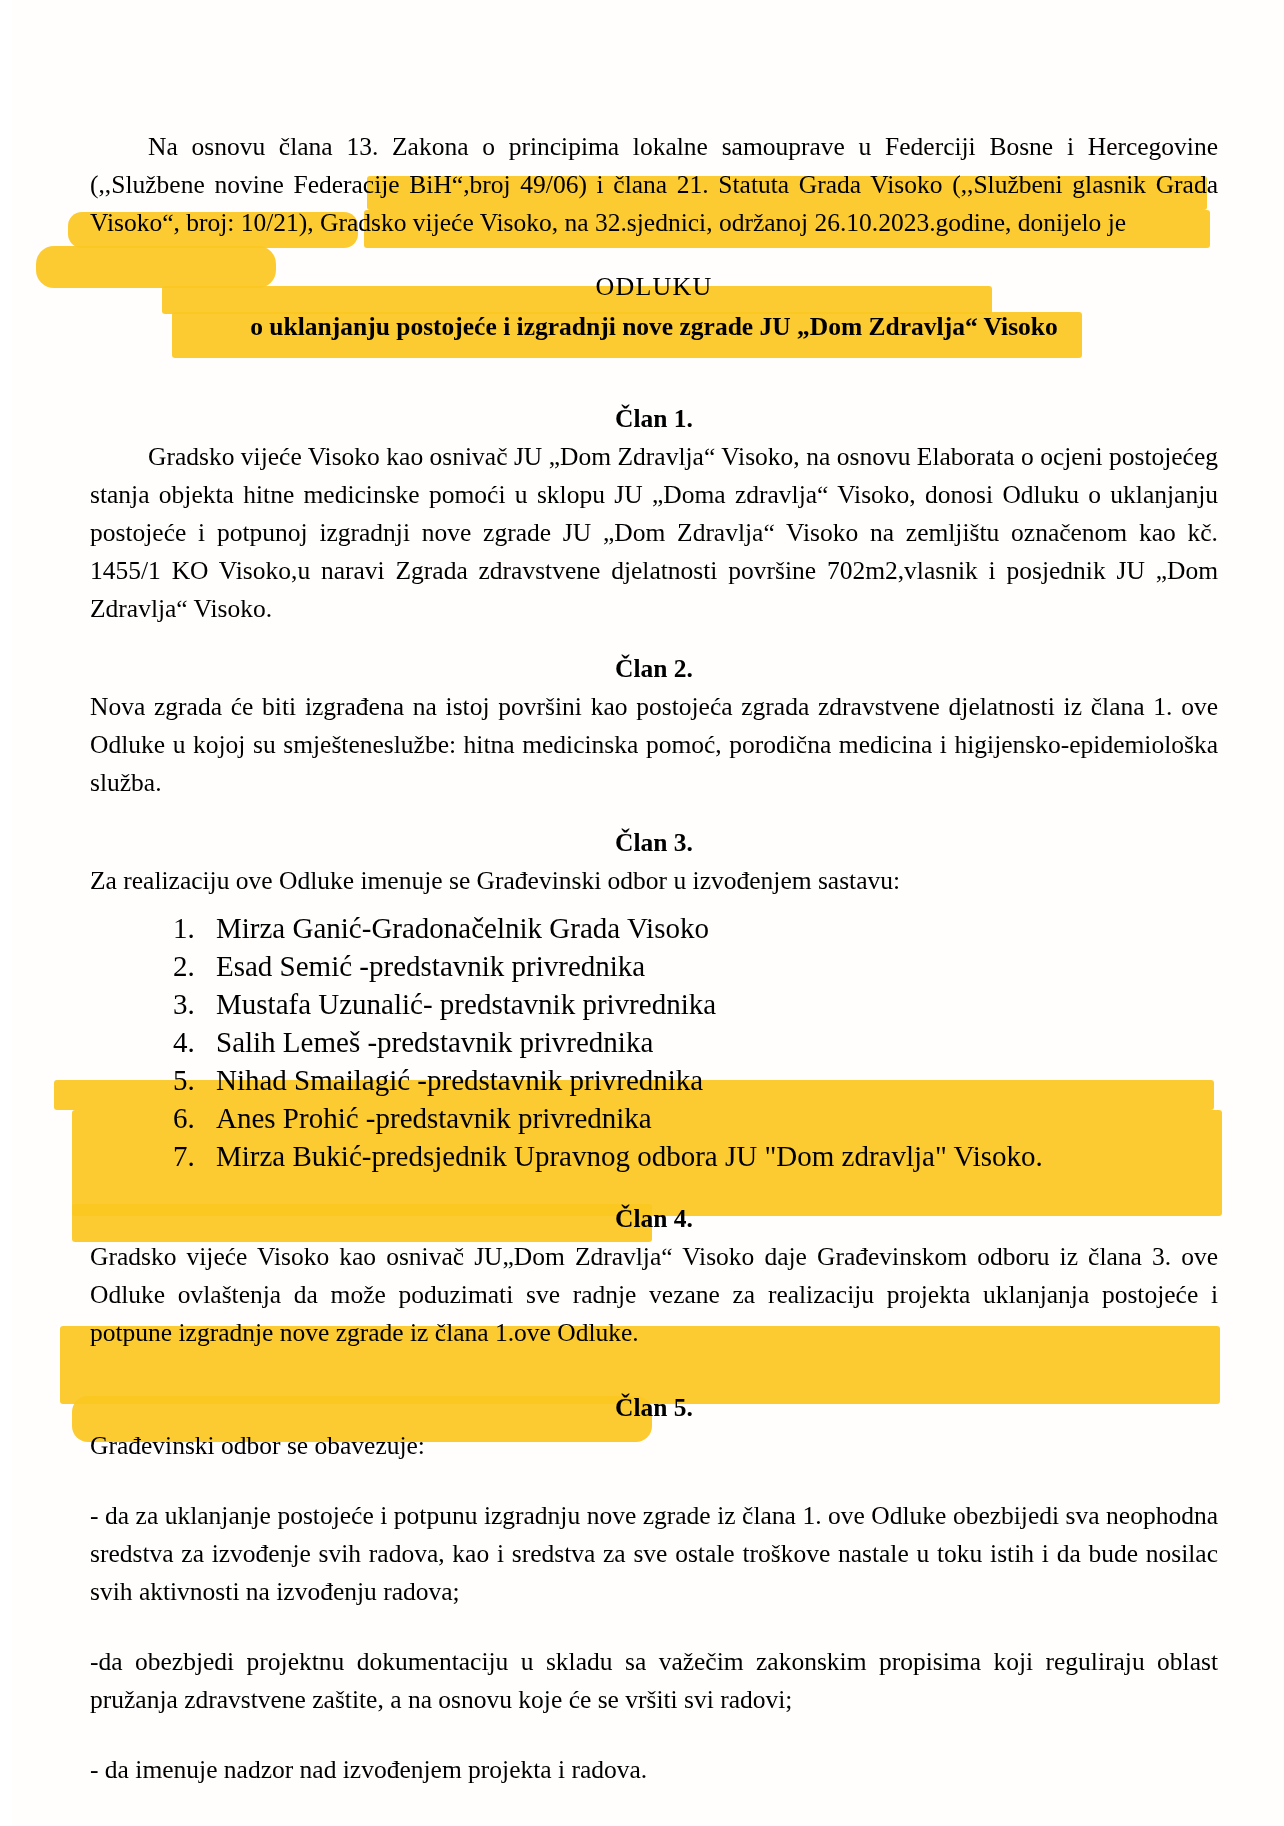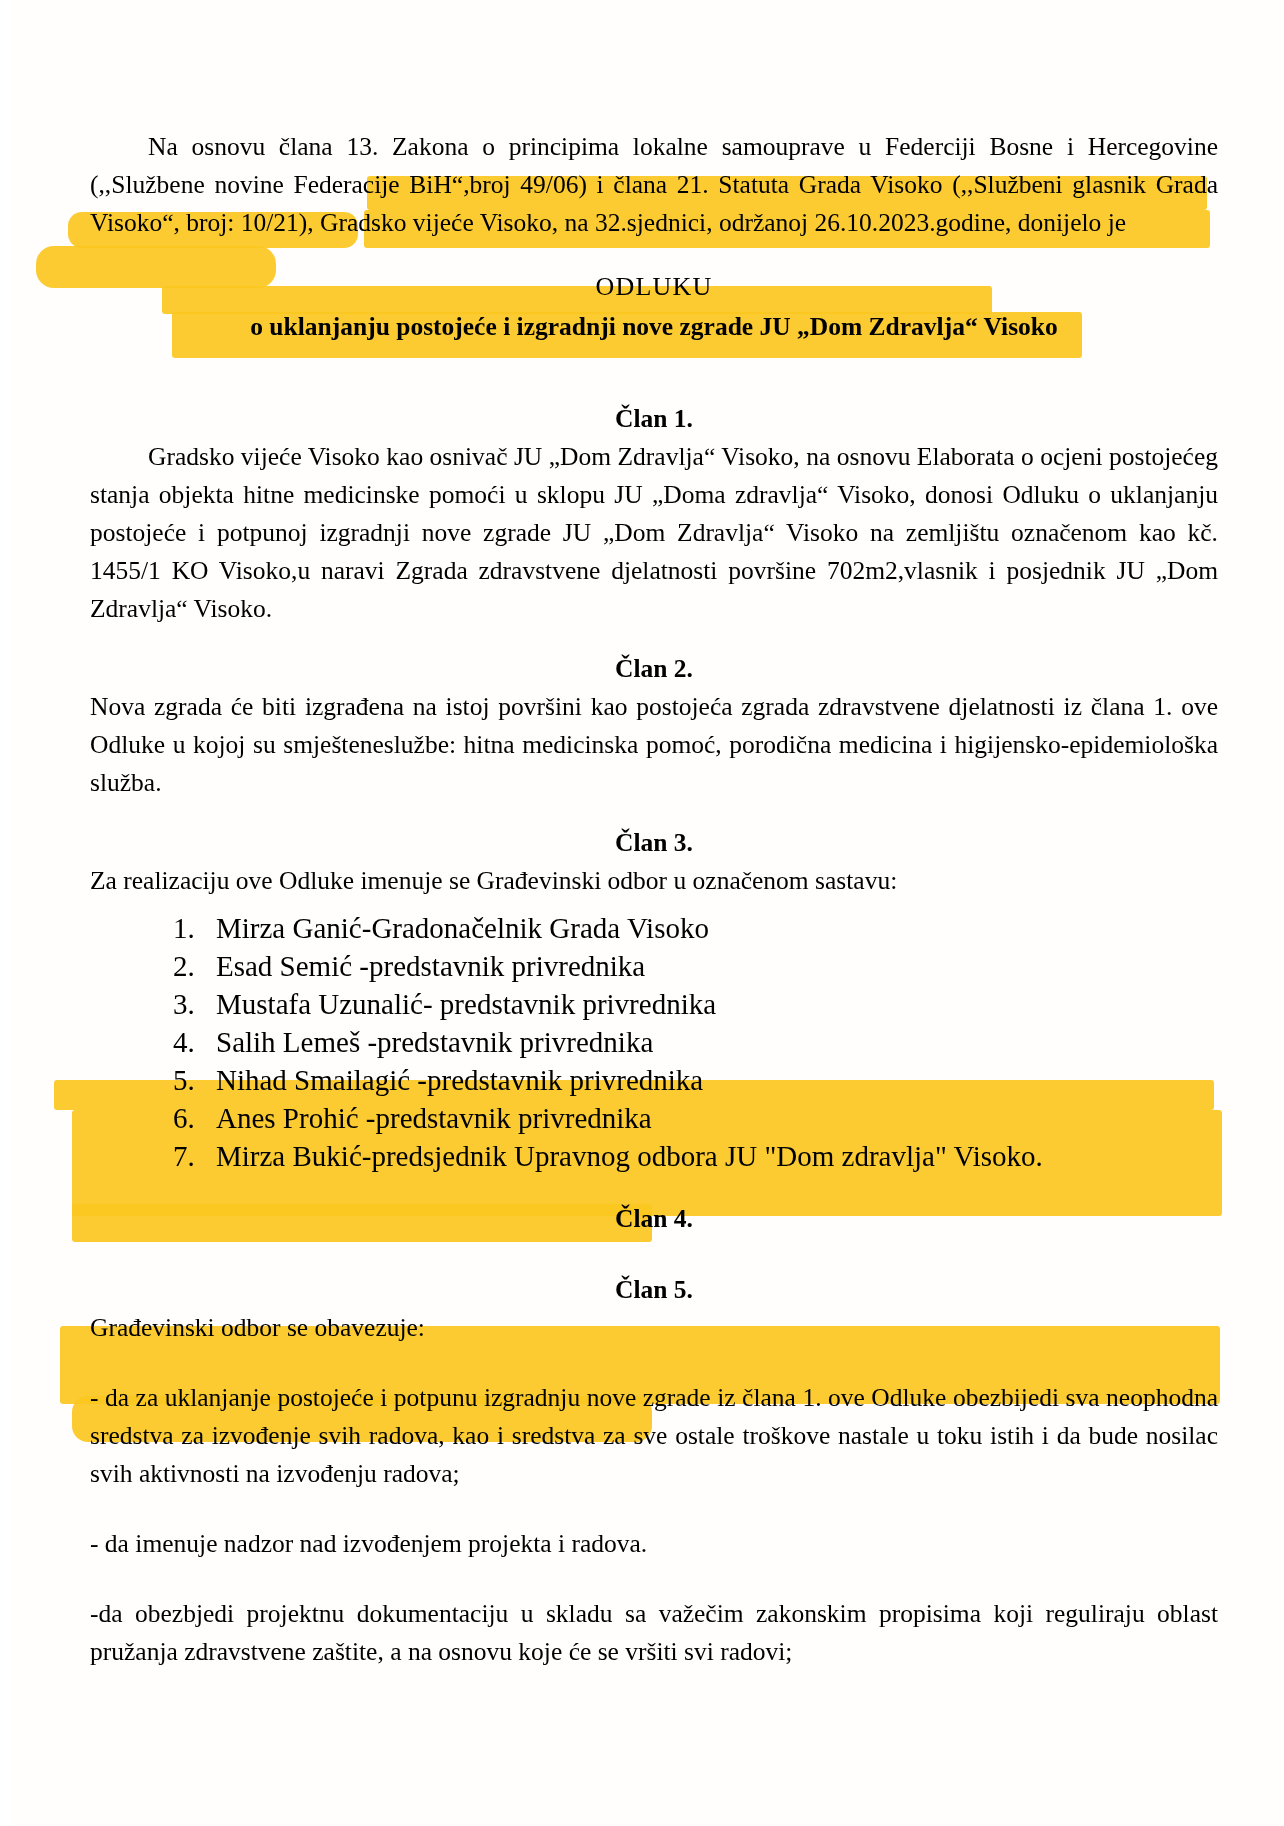--- a/index.html
+++ b/index.html
@@ -109,35 +109,36 @@
 
     <div class="gap-lg"></div>
 
     <div class="article-head">Član 1.</div>
     <p class="indent para">Gradsko vijeće Visoko kao osnivač JU „Dom Zdravlja“ Visoko, na osnovu Elaborata o ocjeni postojećeg stanja objekta hitne medicinske pomoći u sklopu  JU „Doma zdravlja“ Visoko, donosi Odluku o uklanjanju postojeće i potpunoj izgradnji nove zgrade JU „Dom Zdravlja“ Visoko na zemljištu označenom kao kč. 1455/1 KO Visoko,u naravi Zgrada zdravstvene djelatnosti površine 702m2,vlasnik i posjednik  JU „Dom Zdravlja“ Visoko.</p>
 
     <div class="article-head">Član 2.</div>
     <p class="para">Nova zgrada će biti izgrađena na istoj površini kao postojeća zgrada zdravstvene djelatnosti iz člana 1. ove Odluke u kojoj su smješteneslužbe: hitna medicinska pomoć, porodična medicina i higijensko-epidemiološka služba.</p>
 
     <div class="article-head">Član 3.</div>
-    <p class="para">Za realizaciju ove Odluke imenuje se Građevinski odbor u označenom sastavu:</p>
+    <p class="para">Za realizaciju ove Odluke imenuje se Građevinski odbor u izvođenjem sastavu:</p>
 
     <ol class="members">
       <li>Mirza Ganić-Gradonačelnik Grada Visoko</li>
       <li>Esad Semić -predstavnik privrednika</li>
       <li>Mustafa Uzunalić- predstavnik privrednika</li>
       <li>Salih Lemeš -predstavnik privrednika</li>
       <li>Nihad Smailagić -predstavnik privrednika</li>
       <li>Anes Prohić -predstavnik privrednika</li>
       <li>Mirza Bukić-predsjednik Upravnog odbora JU "Dom zdravlja" Visoko.</li>
     </ol>
 
     <div class="article-head" style="margin-top:30px;">Član 4.</div>
+    <p class="para">Gradsko vijeće Visoko kao osnivač JU„Dom Zdravlja“ Visoko daje Građevinskom odboru iz člana 3. ove Odluke ovlaštenja da može poduzimati sve radnje vezane za realizaciju projekta uklanjanja postojeće i potpune izgradnje nove zgrade iz člana 1.ove Odluke.</p>
 
     <div class="article-head" style="margin-top:41px;">Član 5.</div>
     <p class="para">Građevinski odbor se obavezuje:</p>
 
     <p class="para-spaced">- da za uklanjanje postojeće i potpunu izgradnju nove zgrade iz člana 1. ove Odluke obezbijedi sva neophodna sredstva za izvođenje svih radova, kao i sredstva za sve ostale troškove nastale u toku istih  i da bude nosilac svih aktivnosti na izvođenju radova;</p>
+    <p class="para-spaced">-da obezbjedi projektnu dokumentaciju u skladu sa važečim zakonskim propisima koji reguliraju oblast pružanja zdravstvene zaštite, a na osnovu koje će se vršiti svi radovi;</p>
     <p class="para-spaced">- da imenuje nadzor nad izvođenjem projekta i radova.</p>
-    <p class="para-spaced">-da obezbjedi projektnu dokumentaciju u skladu sa važečim zakonskim propisima koji reguliraju oblast pružanja zdravstvene zaštite, a na osnovu koje će se vršiti svi radovi;</p>
 
   </div>
 </div>
 
 </body></html>

